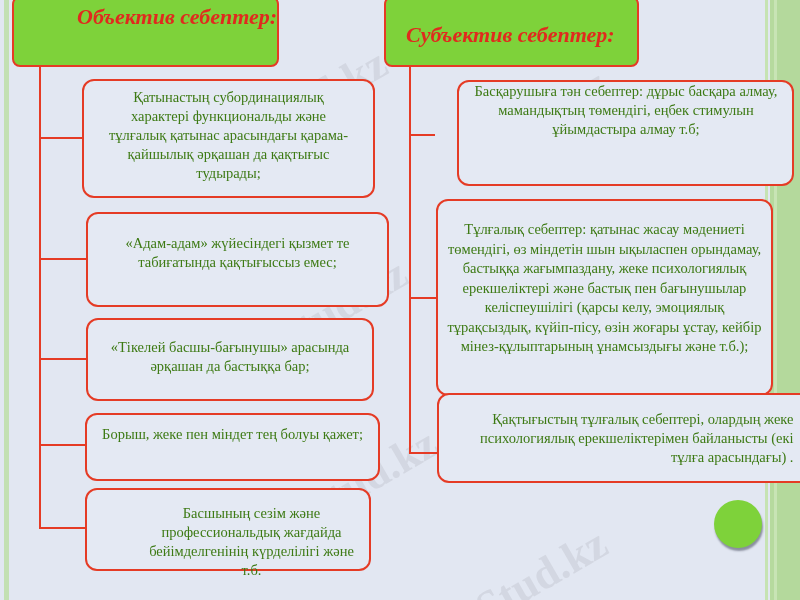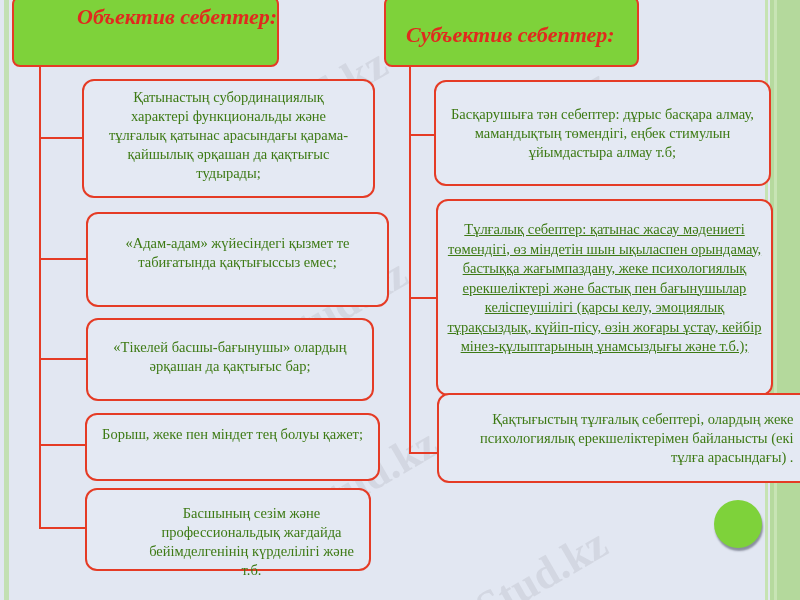--- a/index.html
+++ b/index.html
@@ -69,41 +69,41 @@
 <div class="hline" style="left:39px; top:444px; width:47px;"></div>
 <div class="hline" style="left:39px; top:527px; width:47px;"></div>
 
 <div class="item-box" style="left:82px; top:79px; width:293px; height:119px; padding-top:7px;">
   <span style="width:240px;">Қатынастың субординациялық характері функциональды және тұлғалық қатынас арасындағы қарама-қайшылық әрқашан да қақтығыс тудырады;</span>
 </div>
 <div class="item-box" style="left:86px; top:212px; width:303px; height:95px; padding-top:20px;">
   <span style="width:270px;">«Адам-адам» жүйесіндегі қызмет те табиғатында қақтығыссыз емес;</span>
 </div>
 <div class="item-box" style="left:86px; top:318px; width:288px; height:83px; padding-top:18px;">
-  <span style="width:280px;">«Тікелей басшы-бағынушы» олардың әрқашан да қақтығыс бар;</span>
+  <span style="width:280px;">«Тікелей басшы-бағынушы» арасында әрқашан да бастыққа бар;</span>
 </div>
 <div class="item-box" style="left:85px; top:413px; width:295px; height:68px; padding-top:10px;">
   <span style="width:270px;">Борыш, жеке пен міндет тең болуы қажет;</span>
 </div>
 <div class="item-box" style="left:85px; top:488px; width:286px; height:83px; padding-top:14px;">
   <span style="width:275px;margin-left:47px;">Басшының сезім және профессиональдық жағдайда бейімделгенінің күрделілігі және т.б.</span>
 </div>
 
 <div class="header-box" style="left:384px; top:-4px; width:255px; height:71px;">
   <div class="header-title" style="left:20px; top:24px;text-align:right;">Субъектив себептер:</div>
 </div>
 
 <div class="vline" style="left:409px; top:66px; height:387px;"></div>
 <div class="hline" style="left:409px; top:134px; width:26px;"></div>
 <div class="hline" style="left:409px; top:297px; width:28px;"></div>
 <div class="hline" style="left:409px; top:452px; width:29px;"></div>
 
-<div class="item-box" style="left:434px; top:80px; width:337px; height:106px; padding-top:23px;">
+<div class="item-box" style="left:457px; top:80px; width:337px; height:106px; justify-content:flex-end;">
   <span style="width:320px;">Басқарушыға тән себептер: дұрыс басқара алмау, мамандықтың төмендігі, еңбек стимулын ұйымдастыра алмау т.б;</span>
 </div>
-<div class="item-box" style="left:436px; top:199px; width:337px; height:197px; padding-top:19px; line-height:19.5px;text-decoration:underline;">
+<div class="item-box" style="left:436px; top:199px; width:337px; height:197px; padding-top:19px; line-height:19.5px;">
   <span style="width:325px;">Тұлғалық себептер: қатынас жасау мәдениеті төмендігі, өз міндетін шын ықыласпен орындамау, бастыққа жағымпаздану, жеке психологиялық ерекшеліктері және бастық пен бағынушылар келіспеушілігі (қарсы келу, эмоциялық тұрақсыздық, күйіп-пісу, өзін жоғары ұстау, кейбір мінез-құлыптарының ұнамсыздығы және т.б.);</span>
 </div>
 <div class="item-box" style="left:437px; top:393px; width:388px; height:90px; padding-top:15px;text-align:right;">
   <span style="width:325px;">Қақтығыстың тұлғалық себептері, олардың жеке психологиялық ерекшеліктерімен байланысты (екі тұлға арасындағы) .</span>
 </div>
 
 <div class="circle-button"></div>
 
 </body></html>

